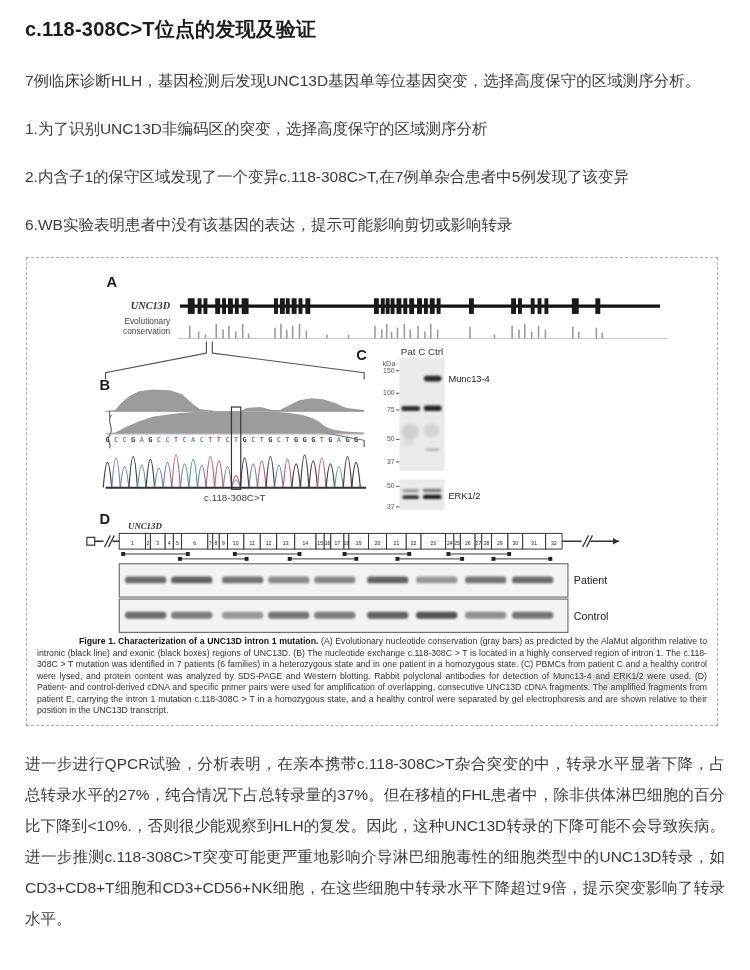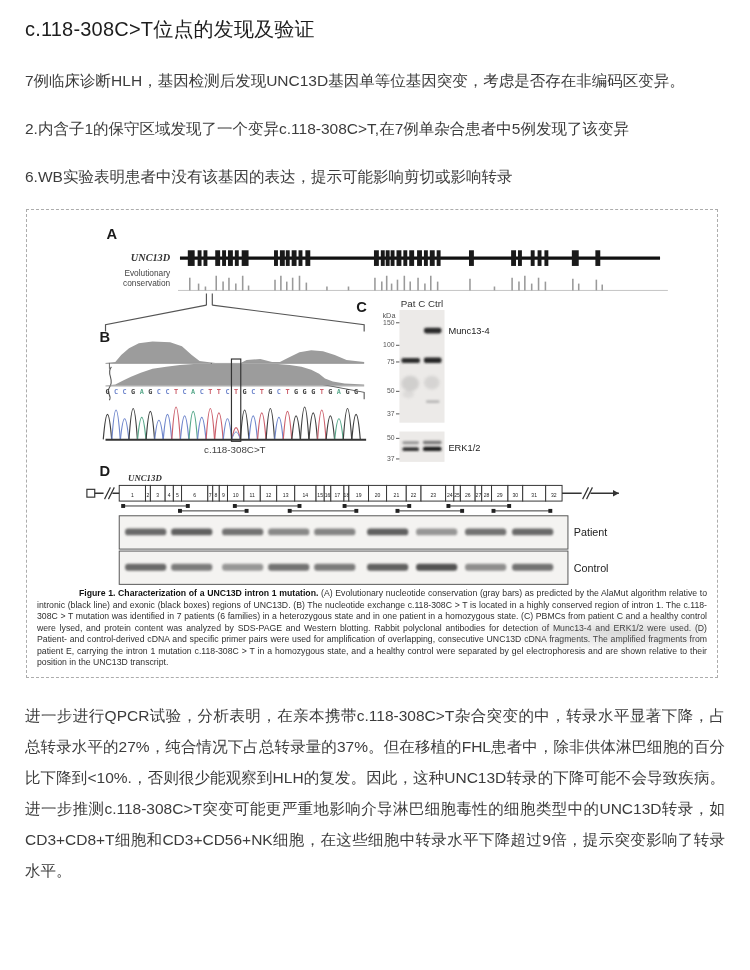--- a/index.html
+++ b/index.html
@@ -1,18 +1,18 @@
 <!DOCTYPE html>
 <html><head>
 <meta charset="utf-8">
 <style>
   html,body{margin:0;padding:0;background:#fff;}
   body{width:750px;font-family:"Liberation Sans","DejaVu Sans",sans-serif;color:#3c3c3c;}
   .page{padding:12px 25px 10px 25px;}
-  .title{font-size:20px;font-weight:normal;color:#1d1d1d;margin:4px 0 22px 0;letter-spacing:0.2px;}
+  .title{font-size:20px;font-weight:bold;color:#1d1d1d;margin:4px 0 22px 0;letter-spacing:0.2px;}
   .para{font-size:15.5px;line-height:31px;margin:0 0 17px 0;color:#3c3c3c;}
   .closing{margin-top:22px;text-align:justify;margin-bottom:0;}
   .figure-box{position:relative;width:692px;box-sizing:border-box;border:1px dashed #acacac;
     background:#fff;padding:5px 6px 6px 6px;margin:6px 0 2px 1px;}
   .figure-box svg{display:block;width:678px;height:auto;}
   .caption{font-size:8.7px;line-height:11.5px;color:#2f2f2f;margin:1px 4px 2px 4px;text-align:justify;}
   .caption b{color:#111;padding-left:42px;}
   .watermark{position:absolute;right:12px;bottom:26px;width:205px;height:36px;pointer-events:none;
     background:radial-gradient(ellipse at 60% 50%, rgba(130,130,130,0.30), rgba(160,160,160,0.12) 55%, transparent 75%);
     filter:blur(1.5px);}
@@ -29,21 +29,22 @@
   .blab{font-size:9.5px;fill:#222;font-family:"Liberation Sans",sans-serif;}
   .xnum{font-size:5.2px;fill:#222;font-family:"Liberation Sans",sans-serif;}
   .rowlab{font-size:11px;fill:#222;font-family:"Liberation Sans",sans-serif;}
 </style>
 </head>
 <body>
 
 <div class="page">
   <h1 class="title">c.118-308C&gt;T位点的发现及验证</h1>
 
-  <p class="para">7例临床诊断HLH，基因检测后发现UNC13D基因单等位基因突变，考虑是否存在非编码区变异。</p>
+  <p class="para">7例临床诊断HLH，基因检测后发现UNC13D基因单等位基因突变，选择高度保守的区域测序分析。</p>
+  <p class="para">1.为了识别UNC13D非编码区的突变，选择高度保守的区域测序分析</p>
   <p class="para">2.内含子1的保守区域发现了一个变异c.118-308C&gt;T,在7例单杂合患者中5例发现了该变异</p>
   <p class="para">6.WB实验表明患者中没有该基因的表达，提示可能影响剪切或影响转录</p>
 
   <div class="figure-box">
     <svg id="fig-svg" viewBox="0 0 692 380" xmlns="http://www.w3.org/2000/svg">
       <defs>
         <filter id="blur1" x="-40%" y="-80%" width="180%" height="260%">
             <feGaussianBlur stdDeviation="1"></feGaussianBlur>
           </filter>
         <filter id="blur2" x="-40%" y="-80%" width="180%" height="260%">

